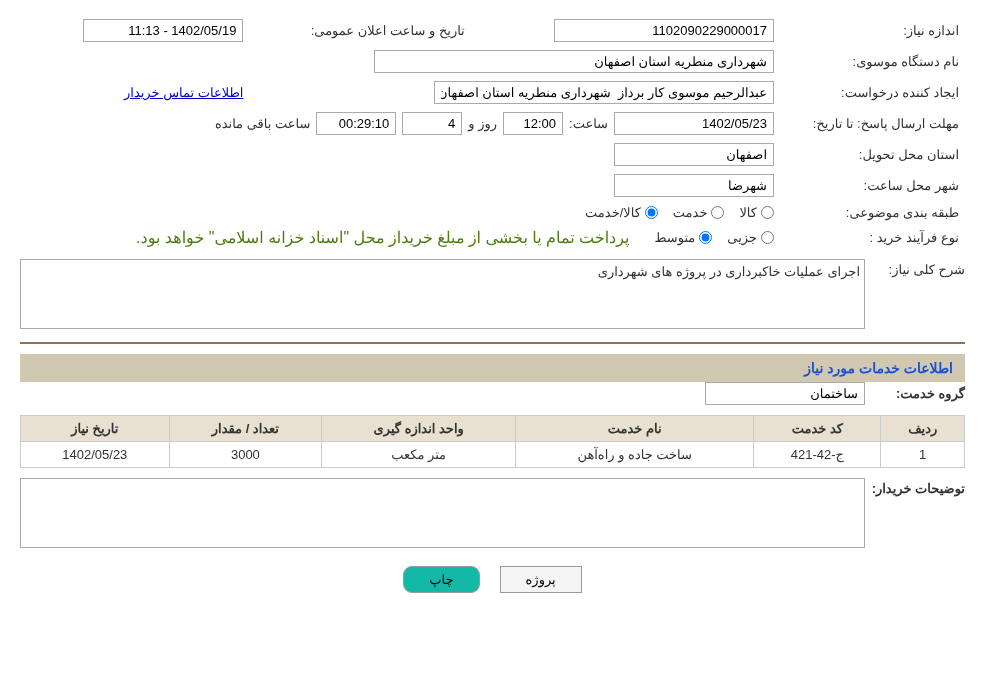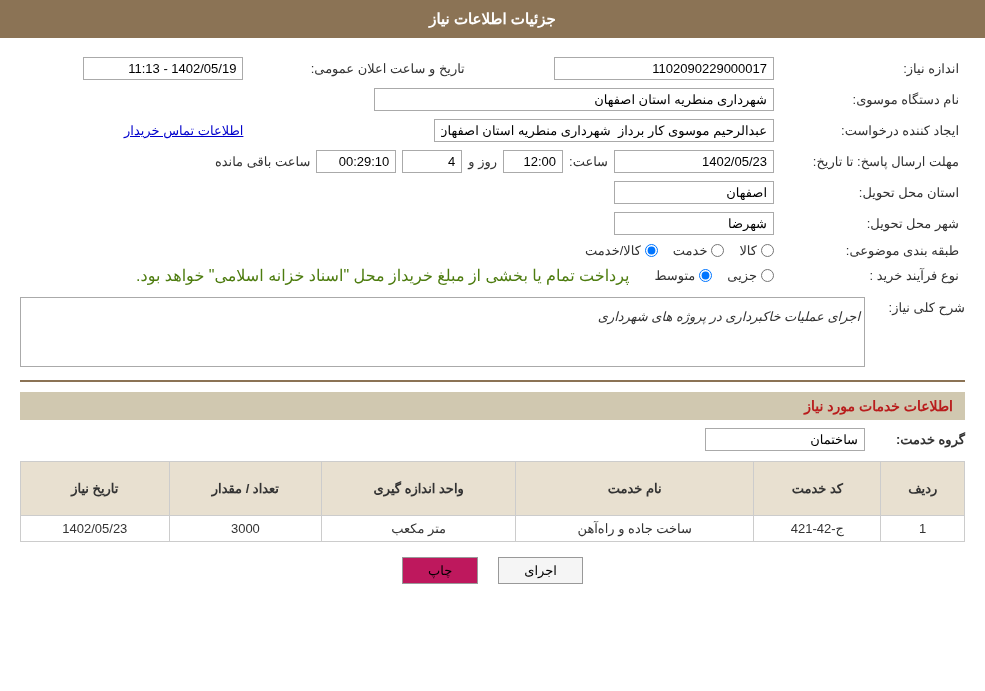--- a/index.html
+++ b/index.html
@@ -69,22 +69,22 @@
     .section-divider {
       border: none;
       border-top: 2px solid #8B7355;
       margin: 10px 0;
     }
     .section-header {
       background: #d0c8b0;
       padding: 6px 12px;
       font-weight: bold;
       font-size: 14px;
-      color: #b91c1c;
-      margin-bottom: 8px;
+      color: #1d4ed8;
+      margin-bottom: 0;
       text-align: right;
     }
     .radio-row {
       display: flex;
       align-items: center;
       gap: 15px;
       direction: rtl;
     }
     .radio-item {
       display: flex;
@@ -104,21 +104,21 @@
     }
     .services-table {
       width: 100%;
       border-collapse: collapse;
       margin: 10px 0;
       font-size: 13px;
     }
     .services-table th {
       background: #e8e0d0;
       border: 1px solid #ccc;
-      padding: 19px 8px;
+      padding: 5px 8px;
       text-align: center;
       font-weight: bold;
     }
     .services-table td {
       border: 1px solid #ccc;
       padding: 5px 8px;
       text-align: center;
     }
     .services-table tr:nth-child(even) td { background: #f9f9f9; }
     .description-box {
@@ -141,21 +141,22 @@
     }
     .btn {
       padding: 5px 25px;
       border: 1px solid #999;
       background: #f0f0f0;
       cursor: pointer;
       font-family: Tahoma, Arial, sans-serif;
       font-size: 13px;
     }
     .btn-print {
-      background: #be185d;
+      background: #14b8a6;
+      border-radius: 9px;
     }
     .btn-back {
       background: #f5f5f5;
     }
     .group-service-row {
       display: flex;
       align-items: center;
       margin-bottom: 8px;
     }
     .group-service-label {
@@ -188,23 +189,20 @@
       white-space: nowrap;
       min-width: 100px;
       padding-top: 3px;
     }
   </style>
 </head>
 <body>
 
 <div class="page-wrapper">
 
-  <div class="header-bar">
-    <span>جزئیات اطلاعات نیاز</span>
-  </div>
 
   <div class="main-content">
 
     <table class="info-table">
 
       <tbody>
           <tr>
         <td class="label-cell">اندازه نیاز:</td>
         <td class="value-cell">
           <input class="input-box input-wide" type="text" readonly="" value="1102090229000017" style="">
@@ -248,21 +246,21 @@
       </tr>
 
       <tr>
         <td class="label-cell">استان محل تحویل:</td>
         <td class="value-cell" colspan="3">
           <input class="input-box input-medium" type="text" readonly="" value="اصفهان" style="">
         </td>
       </tr>
 
       <tr>
-        <td class="label-cell">شهر محل تحویل:</td>
+        <td class="label-cell">شهر محل ساعت:</td>
         <td class="value-cell" colspan="3">
           <input class="input-box input-medium" type="text" readonly="" value="شهرضا" style="">
         </td>
       </tr>
 
       <tr>
         <td class="label-cell">طبقه بندی موضوعی:</td>
         <td class="value-cell" colspan="3">
           <div class="radio-row">
             <div class="radio-item">
@@ -297,21 +295,21 @@
           </div>
         </td>
       </tr>
     </tbody>
       </table>
 
     <div class="need-description-row">
       <span class="need-description-label">شرح کلی نیاز:</span>
       <div style="flex:1; position:relative;">
         <textarea class="description-box" readonly="" style=""></textarea>
-        <div style="position:absolute; top:12px; right:5px; left:5px; text-align:right; pointer-events:none; color:#333; font-size:13px;font-style:italic;">اجرای عملیات خاکبرداری در پروژه های شهرداری</div>
+        <div style="position:absolute; top:5px; right:5px; left:5px; text-align:right; pointer-events:none; color:#333; font-size:13px;">اجرای عملیات خاکبرداری در پروژه های شهرداری</div>
       </div>
     </div>
 
     <hr class="section-divider">
 
     <div class="section-header">اطلاعات خدمات مورد نیاز</div>
 
     <div class="group-service-row">
       <span class="group-service-label">گروه خدمت:</span>
       <input class="input-box input-medium" type="text" readonly="" value="ساختمان" style="">
@@ -333,19 +331,25 @@
             <td>1</td>
             <td>ج-42-421</td>
             <td>ساخت جاده و راه‌آهن</td>
             <td>متر مکعب</td>
             <td>3000</td>
             <td>1402/05/23</td>
           </tr>
         </tbody>
     </table>
 
+    <div class="buyer-description-row">
+      <span class="buyer-description-label">توضیحات خریدار:</span>
+      <div style="flex:1;">
+        <textarea class="description-box" readonly="" style=""></textarea>
+      </div>
+    </div>
 
     <div class="buttons-row">
-      <button class="btn btn-back">اجرای</button>
+      <button class="btn btn-back">پروژه</button>
       <button class="btn btn-print">چاپ</button>
     </div>
   </div>
 </div>
 
 </body></html>

